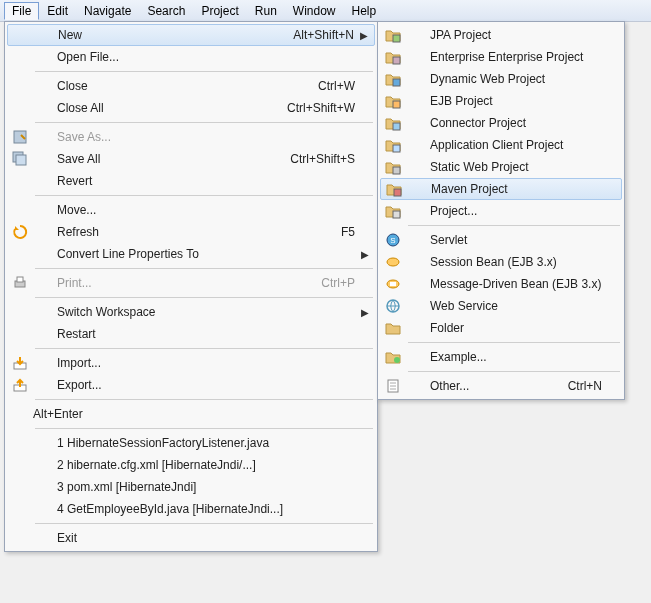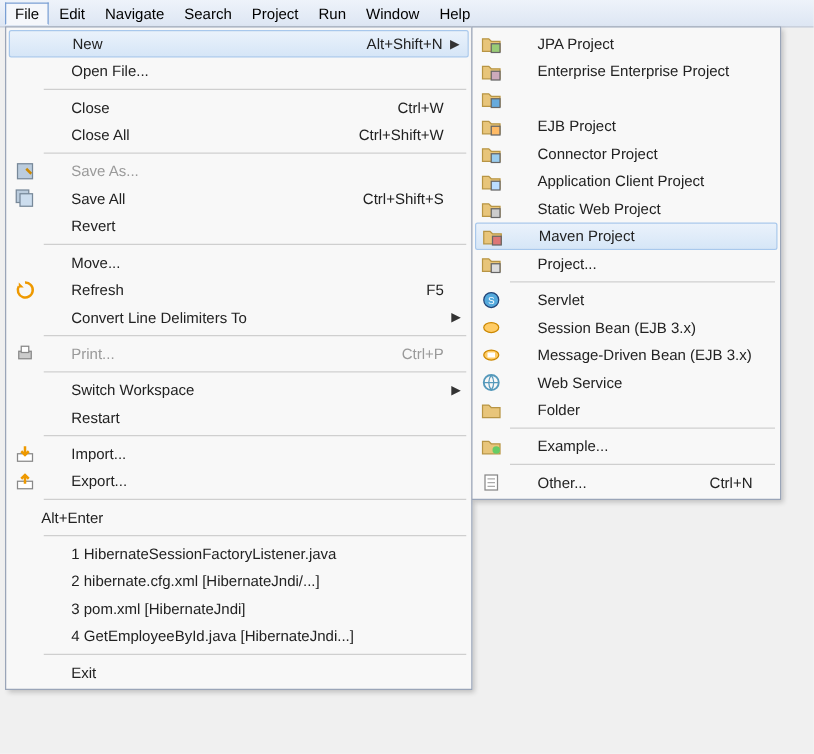--- a/index.html
+++ b/index.html
@@ -209,21 +209,21 @@
           <path d="M8 2a6 6 0 1 1-5 3" fill="none" stroke="#e90" stroke-width="2"></path>
           <path d="M3 2v4h4z" fill="#e90"></path>
         </svg>
       </span>
       <span class="label">Refresh</span>
       <span class="shortcut">F5</span>
       <span class="arrow"></span>
     </div>
     <div class="menu-item">
       <span class="icon-slot"></span>
-      <span class="label">Convert Line Delimiters To</span>
+      <span class="label">Convert Line Properties To</span>
       <span class="arrow">▶</span>
     </div>
     <div class="separator"></div>
     <div class="menu-item disabled">
       <span class="icon-slot">
         <svg class="icon" viewBox="0 0 16 16">
           <rect x="3" y="6" width="10" height="6" fill="#ccc" stroke="#888"></rect>
           <rect x="5" y="2" width="6" height="5" fill="#fff" stroke="#888"></rect>
         </svg>
       </span>
@@ -319,20 +319,21 @@
       <span class="label">Enterprise Enterprise Project</span>
       <span class="arrow"></span>
     </div>
     <div class="menu-item">
       <span class="icon-slot">
         <svg class="icon" viewBox="0 0 16 16">
           <path fill="#e8c57a" stroke="#b89544" d="M1 4h5l2 2h7v8H1z"></path>
           <rect x="8" y="8" width="7" height="7" fill="#6ad" stroke="#666"></rect>
         </svg>
       </span>
+      <span class="label">Dynamic Web Project</span>
       <span class="arrow"></span>
     </div>
     <div class="menu-item">
       <span class="icon-slot">
         <svg class="icon" viewBox="0 0 16 16">
           <path fill="#e8c57a" stroke="#b89544" d="M1 4h5l2 2h7v8H1z"></path>
           <rect x="8" y="8" width="7" height="7" fill="#fb6" stroke="#666"></rect>
         </svg>
       </span>
       <span class="label">EJB Project</span>

